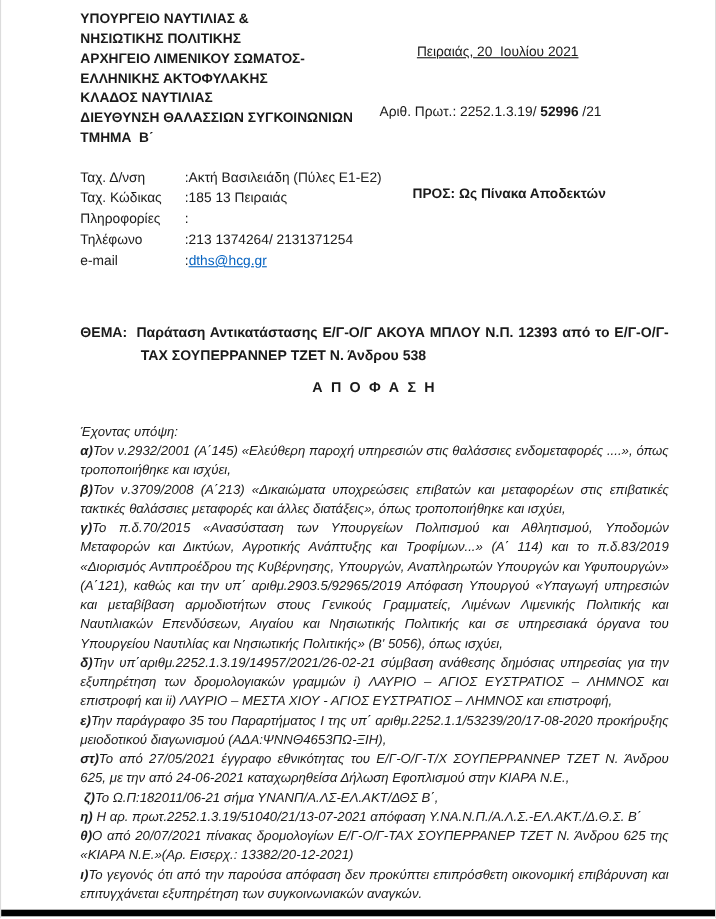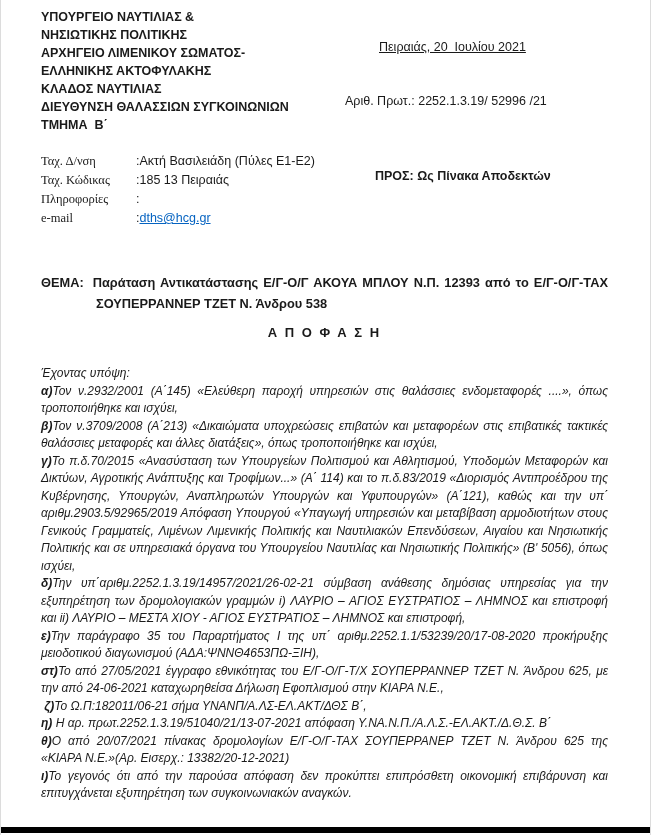--- a/index.html
+++ b/index.html
@@ -8,21 +8,21 @@
     width: 651px;
     height: 835px;
     background: #ffffff;
     color: #1a1a1a;
     font-family: "Liberation Sans", sans-serif;
     overflow: hidden;
     box-sizing: border-box;
     border-left: 1px solid #dcdcdc;
     border-right: 1px solid #dcdcdc;
   }
-  .content { padding: 8px 42px 0 40px; }
+  .content { padding: 8px 42px 0 40px; margin-left: 32px; }
 
   
   .header-line {
     margin: 0;
     font-weight: bold;
     font-size: 12.5px;
     line-height: 18px;
     white-space: pre-wrap;
   }
 
@@ -33,32 +33,32 @@
     font-size: 12.5px;
     white-space: pre-wrap;
     text-decoration: underline;
   }
   .protocol-line {
     position: absolute;
     left: 344px; top: 94px;
     font-size: 12.5px;
     white-space: pre-wrap;
   }
-  .protocol-number { font-weight: normal; }
+  .protocol-number { font-weight: bold; }
   .recipient-line {
     position: absolute;
     left: 374px; top: 169px;
     font-size: 12.5px;
     font-weight: bold;
   }
 
   
   .contact-block { margin-top: 18px; }
   .contact-row { display: flex; font-size: 12.5px; line-height: 19px; }
-  .contact-label { width: 95px; flex: 0 0 95px; white-space: pre-wrap; font-family: Liberation Serif, serif; }
+  .contact-label { width: 95px; flex: 0 0 95px; white-space: pre-wrap; }
   .contact-value { white-space: pre-wrap; }
   .email-link { color: #0563c1; text-decoration: underline; cursor: pointer; }
 
   
   .subject {
     margin: 44px 0 0 0;
     font-weight: bold;
     font-size: 12.8px;
     line-height: 21px;
     text-align: justify;
@@ -126,20 +126,24 @@
       </div>
       <div class="contact-row">
         <span class="contact-label">Ταχ. Κώδικας</span>
         <span class="contact-value">:185 13 Πειραιάς</span>
       </div>
       <div class="contact-row">
         <span class="contact-label">Πληροφορίες</span>
         <span class="contact-value">:</span>
       </div>
       <div class="contact-row">
+        <span class="contact-label">Τηλέφωνο</span>
+        <span class="contact-value">:213 1374264/ 2131371254</span>
+      </div>
+      <div class="contact-row">
         <span class="contact-label">e-mail</span>
         <span class="contact-value">:</span>
           <a class="email-link">dths@hcg.gr</a>
       </div>
     </div>
 
     <p class="subject"><span class="subject-label">ΘΕΜΑ:</span> <span>Παράταση Αντικατάστασης Ε/Γ-Ο/Γ ΑΚΟΥΑ ΜΠΛΟΥ Ν.Π. 12393 από το Ε/Γ-Ο/Γ-ΤΑΧ ΣΟΥΠΕΡΡΑΝΝΕΡ ΤΖΕΤ Ν. Άνδρου 538</span></p>
 
     <p class="decision-heading">Α Π Ο Φ Α Σ Η</p>
 

